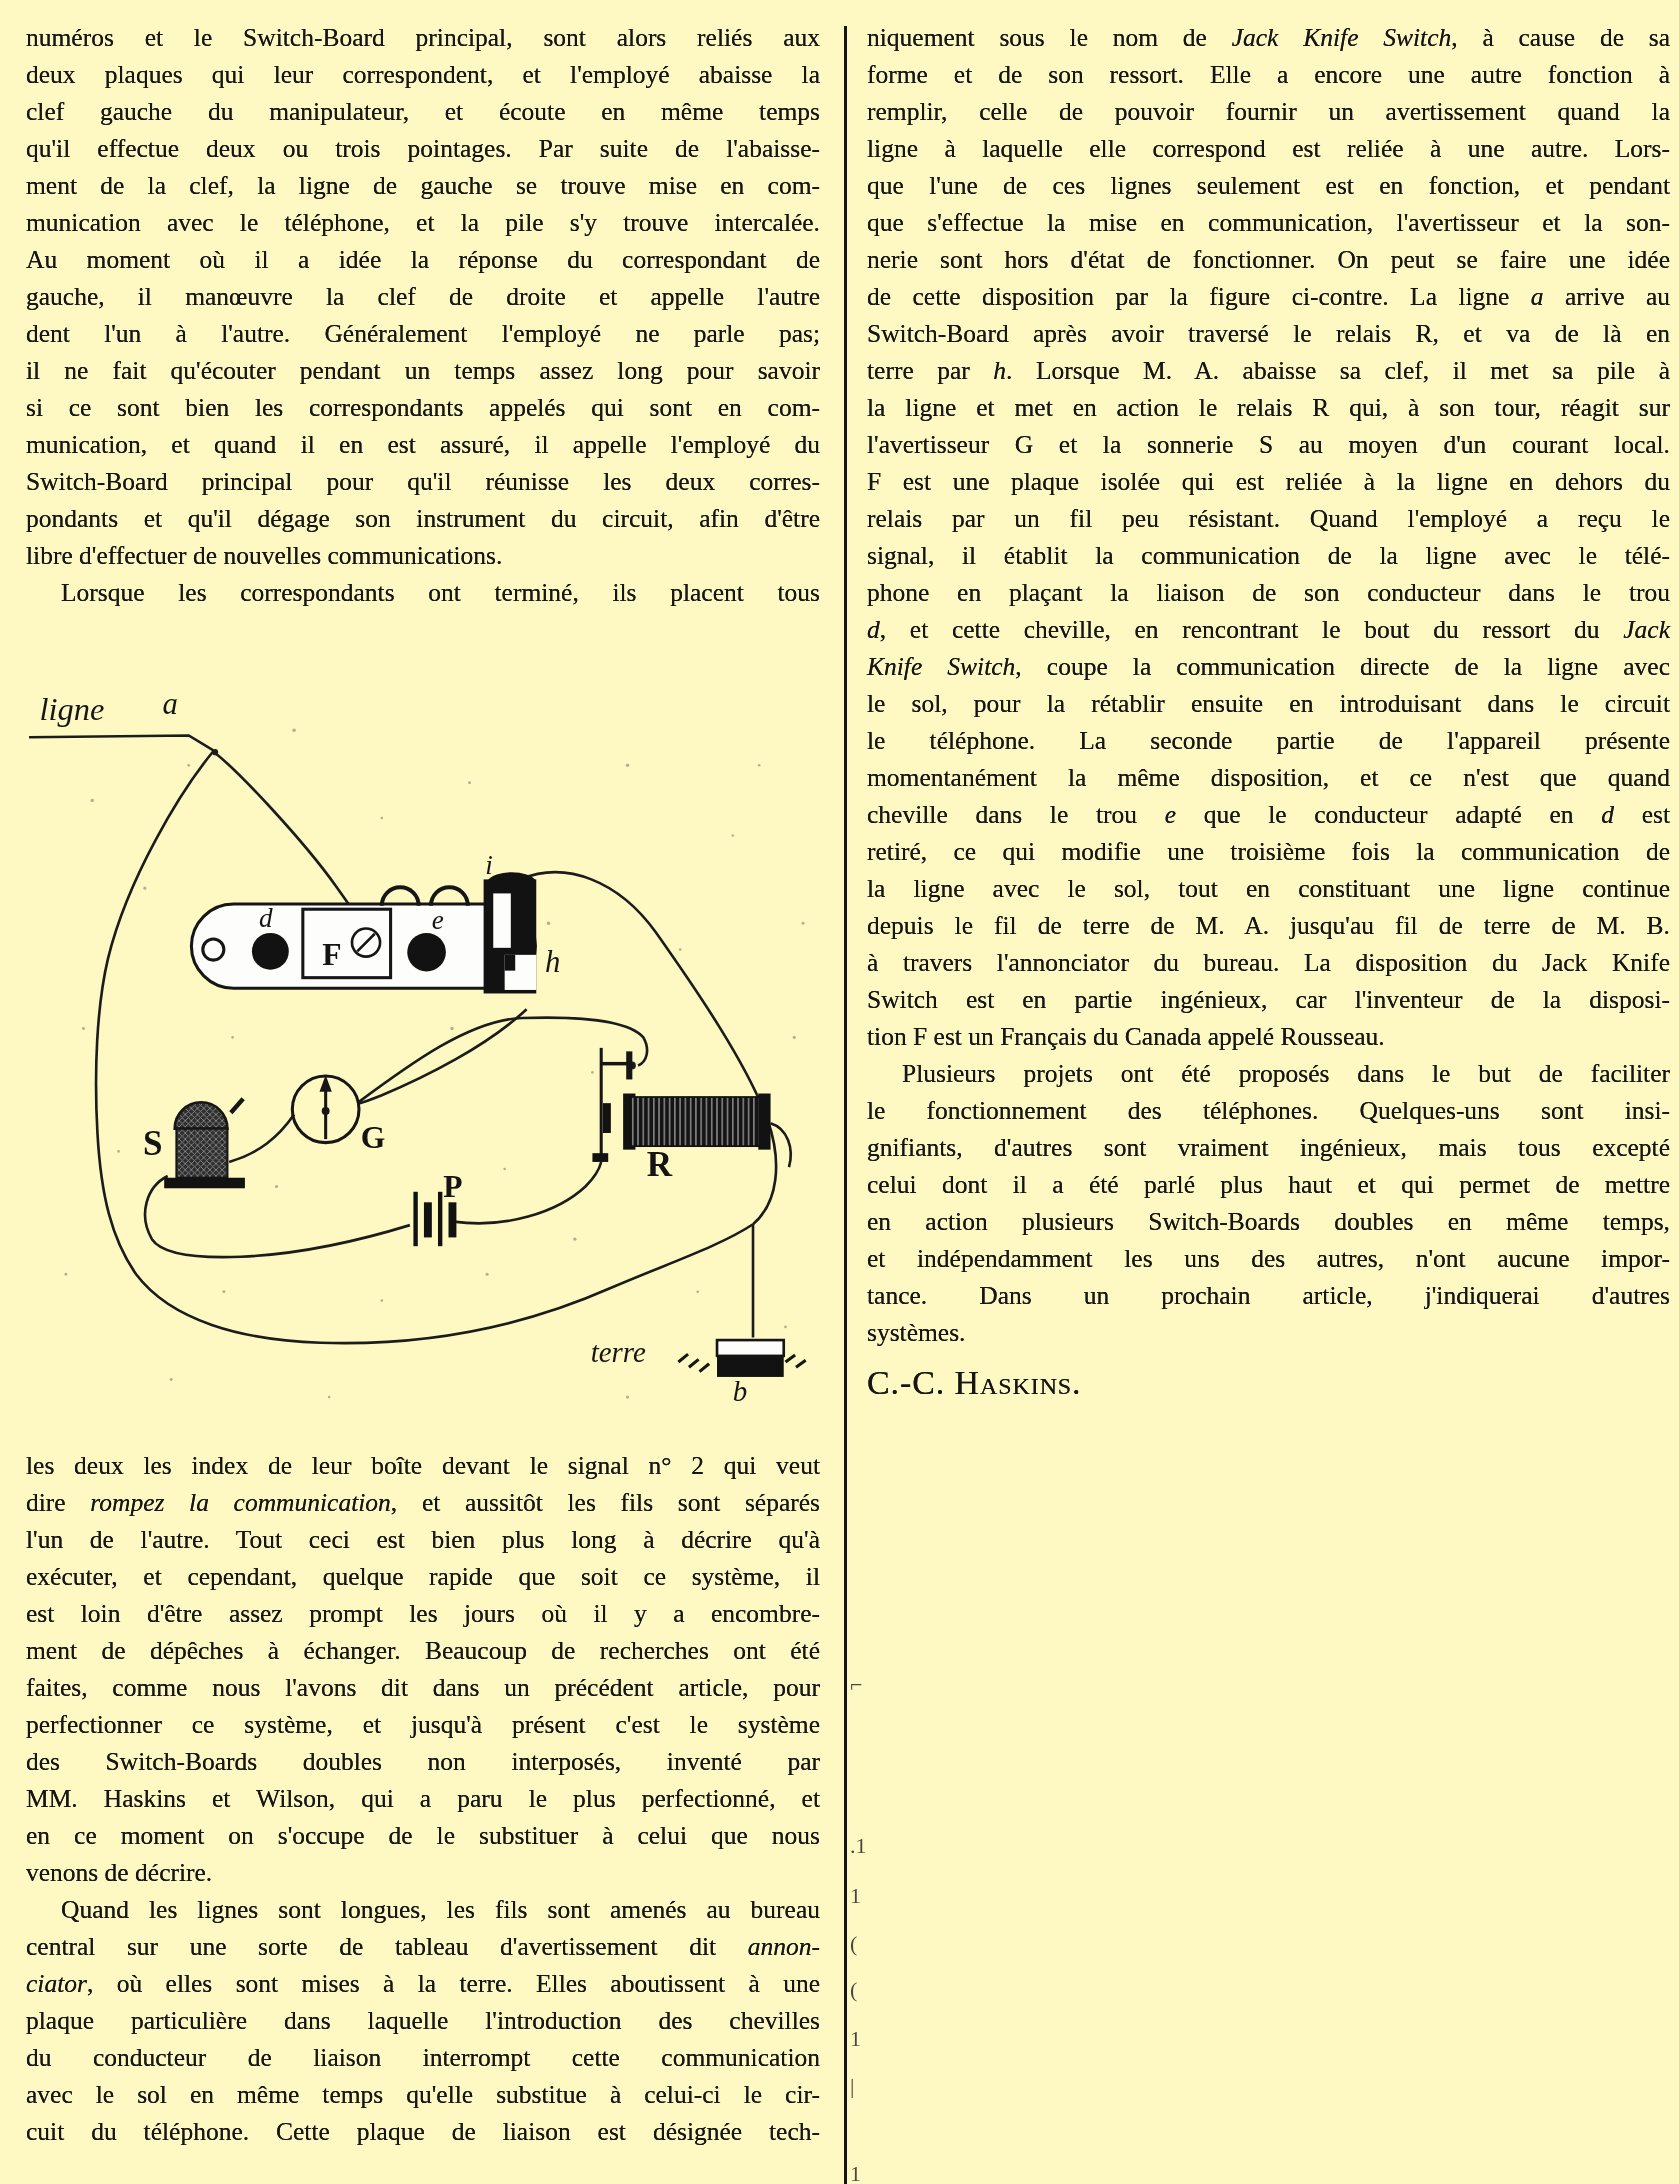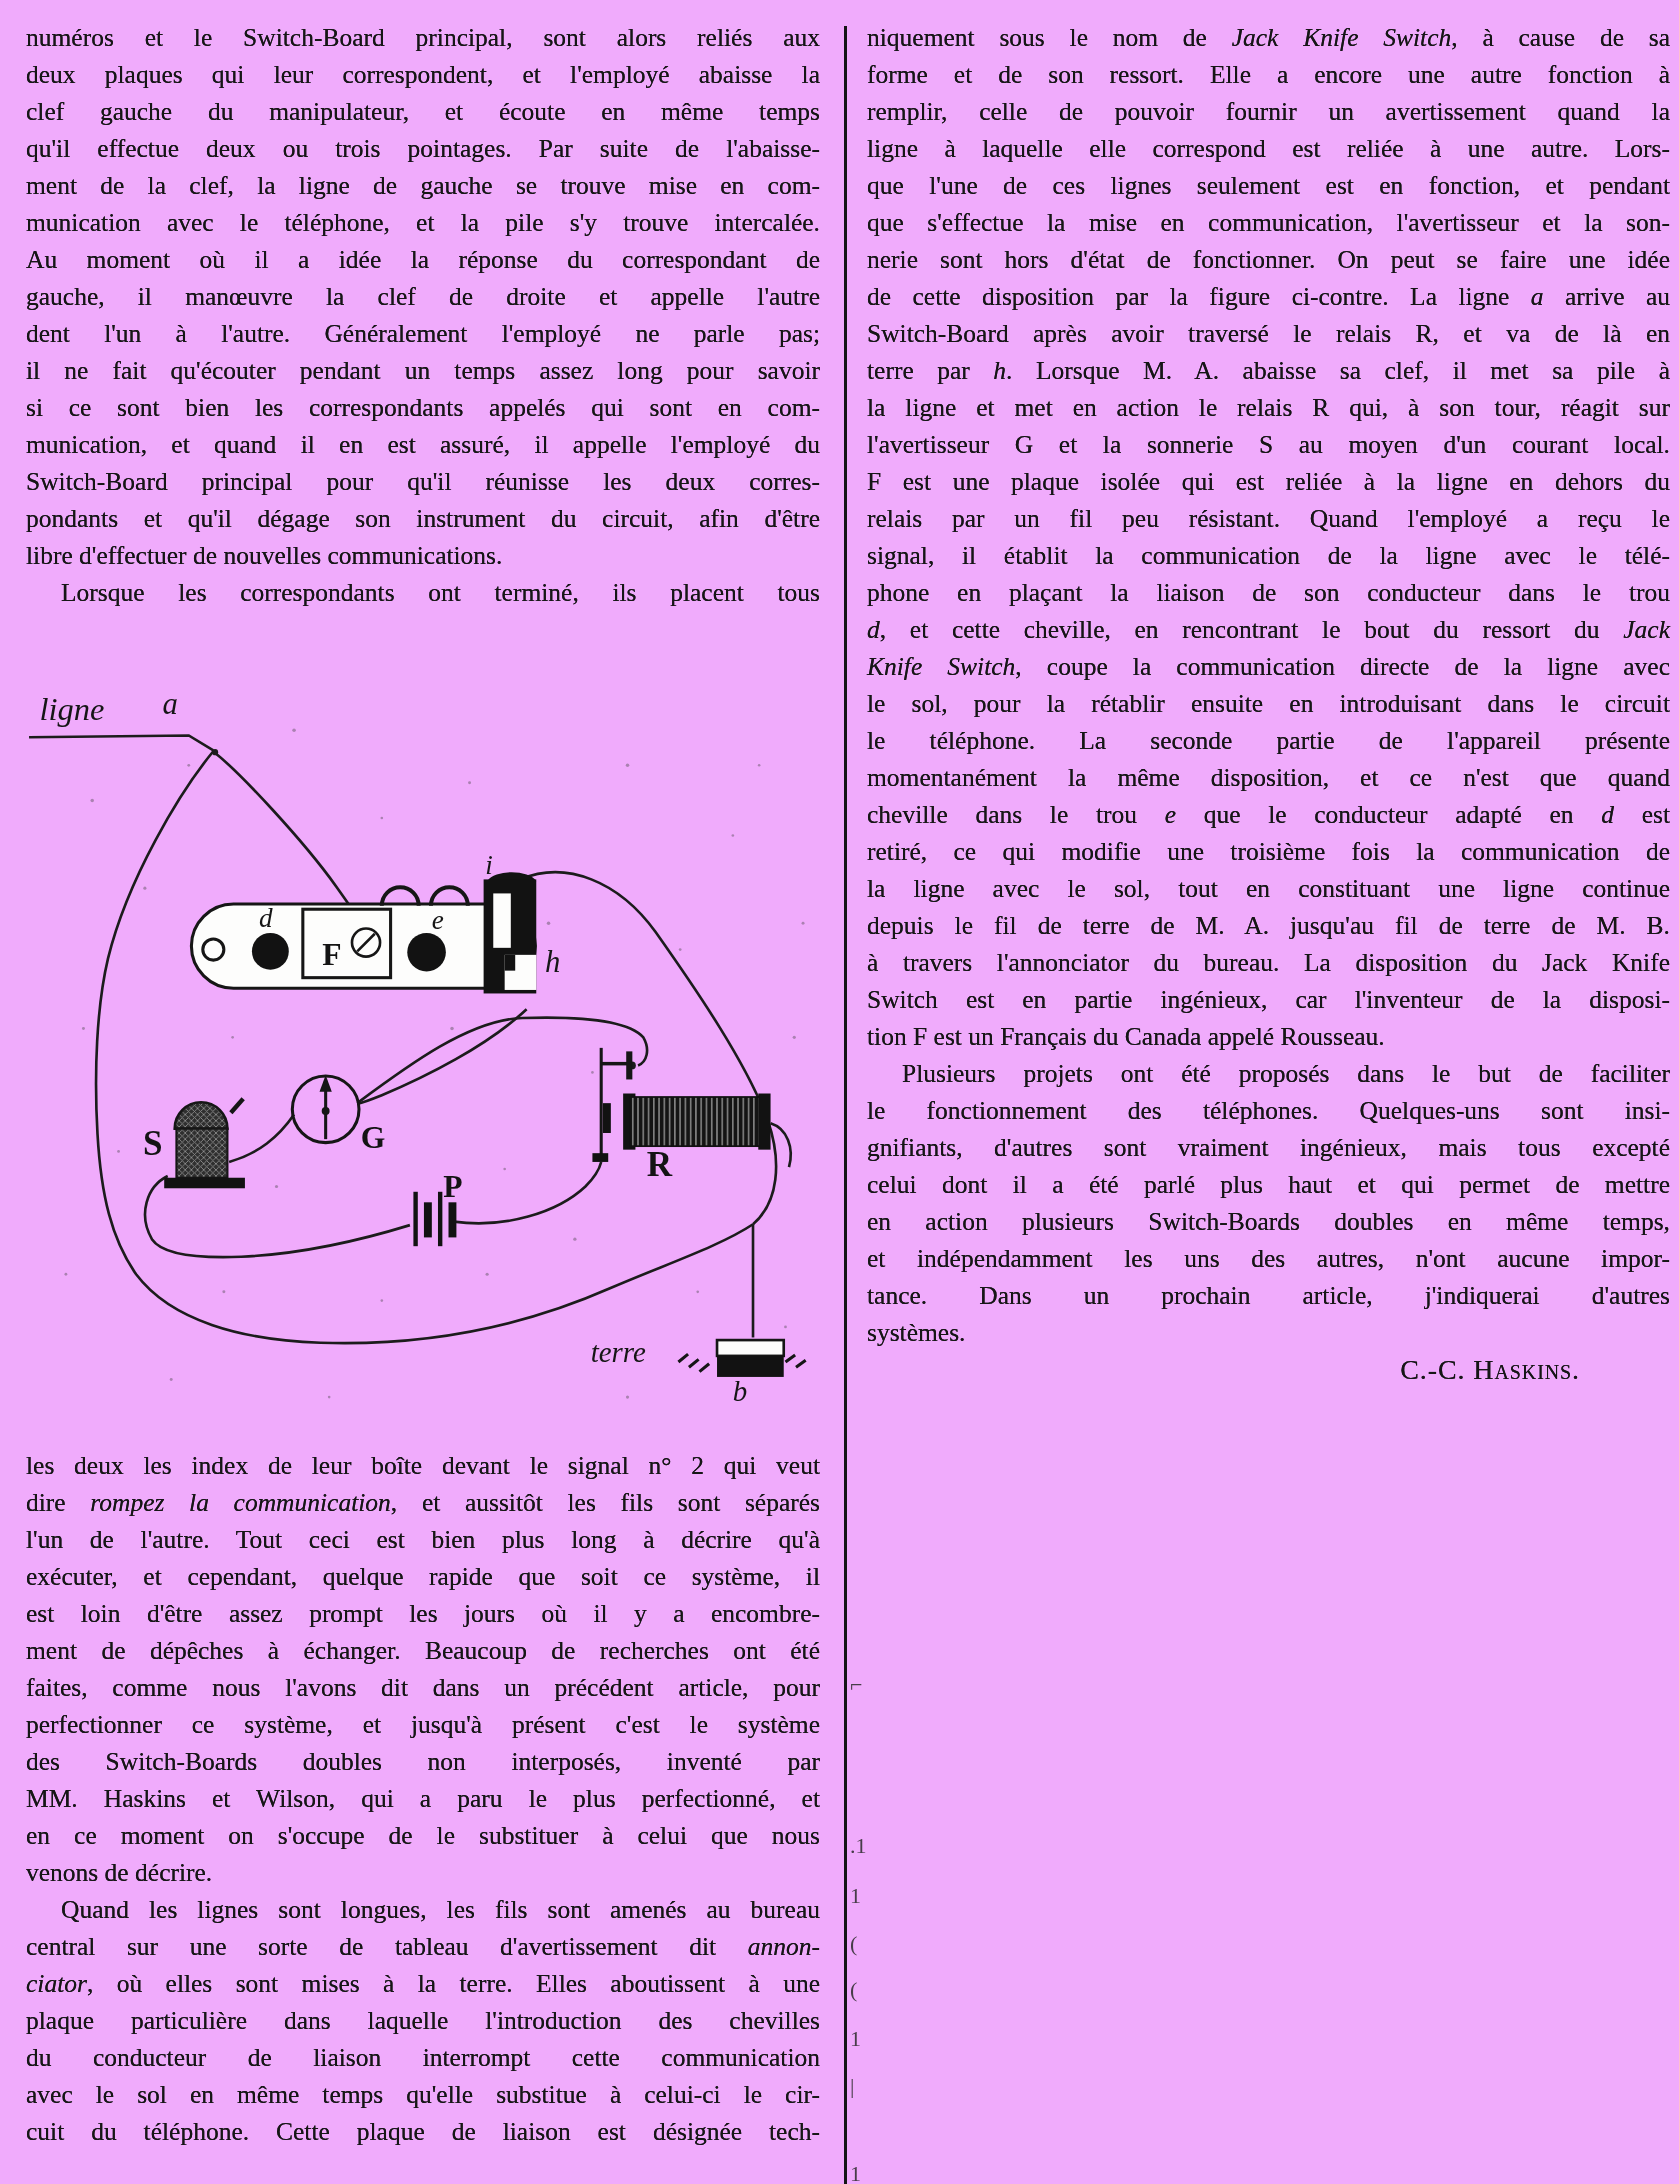--- a/index.html
+++ b/index.html
@@ -1,25 +1,25 @@
 <!DOCTYPE html>
 <html style="font-size:14px"><head>
 <meta charset="utf-8">
 <style>
   html,body{margin:0;padding:0;background:#e8e8e6;}
-  #page{position:relative;width:1679px;height:2185px;background:#f0abfc;overflow:hidden;
+  #page{position:relative;width:1679px;height:2185px;background:#fef9c3;overflow:hidden;
         font-family:"Liberation Serif","DejaVu Serif",serif;color:#161616;}
   .col{position:absolute;}
   .tline{font-size:25.5px;line-height:37px;text-align:justify;text-align-last:justify;
          text-shadow:0 0 0.5px rgba(10,10,10,.85);white-space:normal;}
   .tline.last{text-align-last:left;}
   .tline.indent{text-indent:35px;}
   .tline i{font-style:italic;margin-top:28px;}
   #divider{position:absolute;left:844px;top:26px;width:2.6px;height:2159px;background:#151515;}
-  #signature{font-size:28px;line-height:37px;margin-top:0;text-align:right;
+  #signature{font-size:34px;line-height:37px;margin-top:13px;
              padding-right:90px;font-variant-caps:small-caps;letter-spacing:0.9px;
              text-shadow:0 0 0.5px rgba(10,10,10,.85);}
   .mark{position:absolute;left:850px;font-size:22px;color:#2a2a2a;opacity:.85;
         font-family:"Liberation Serif",serif;}
   svg text{font-family:"Liberation Serif","DejaVu Serif",serif;}
   .lblI{font-style:italic;font-size:33px;fill:#161616;}
   .lblB{font-weight:bold;font-size:36px;fill:#141414;}
 </style>
 </head>
 <body>

